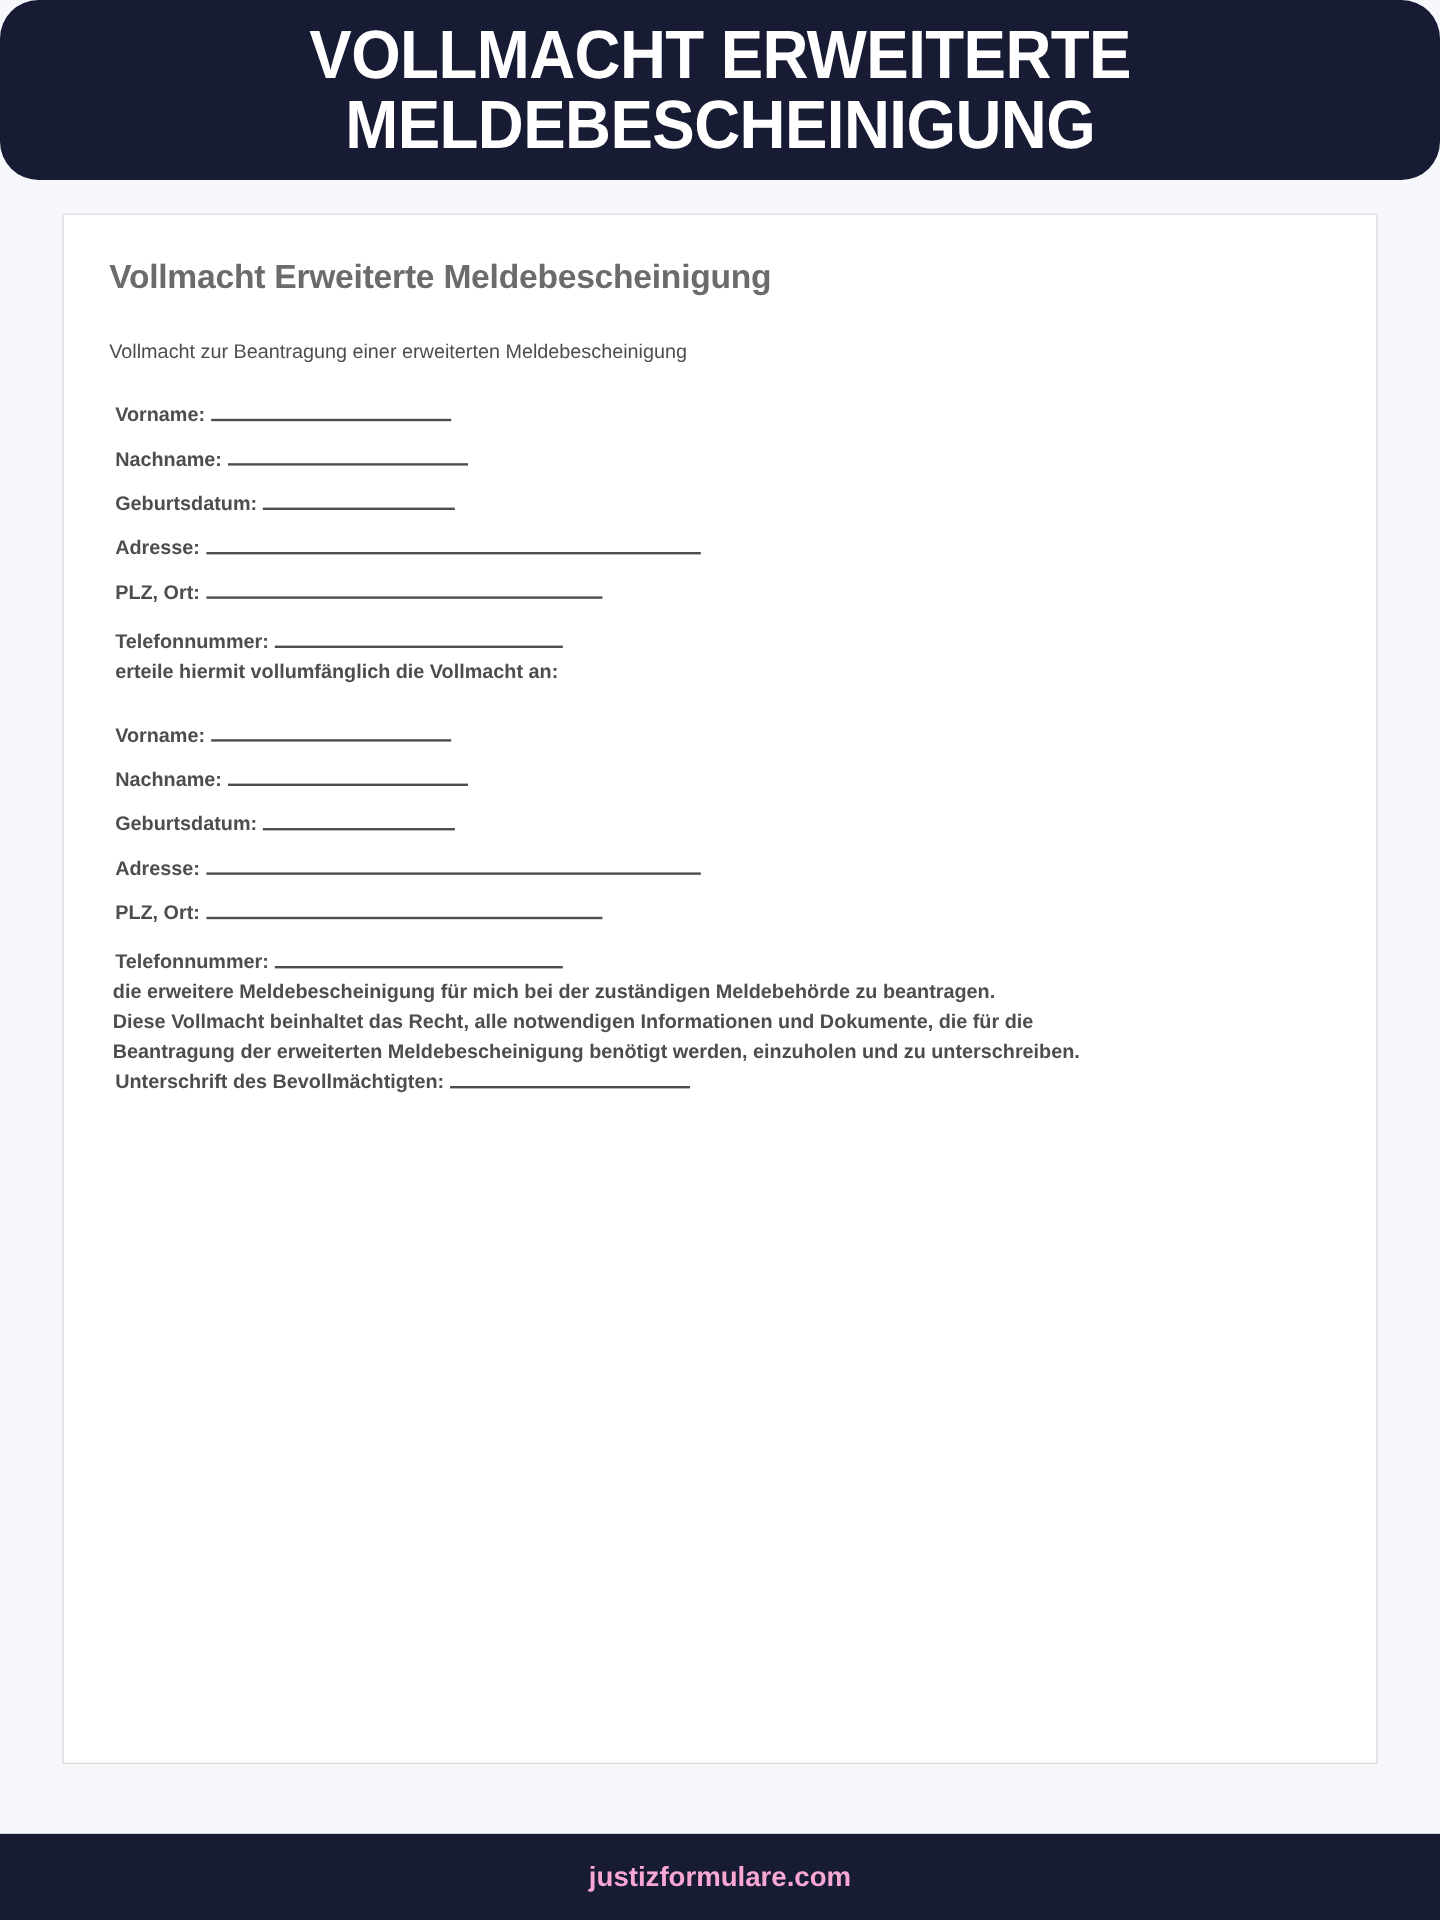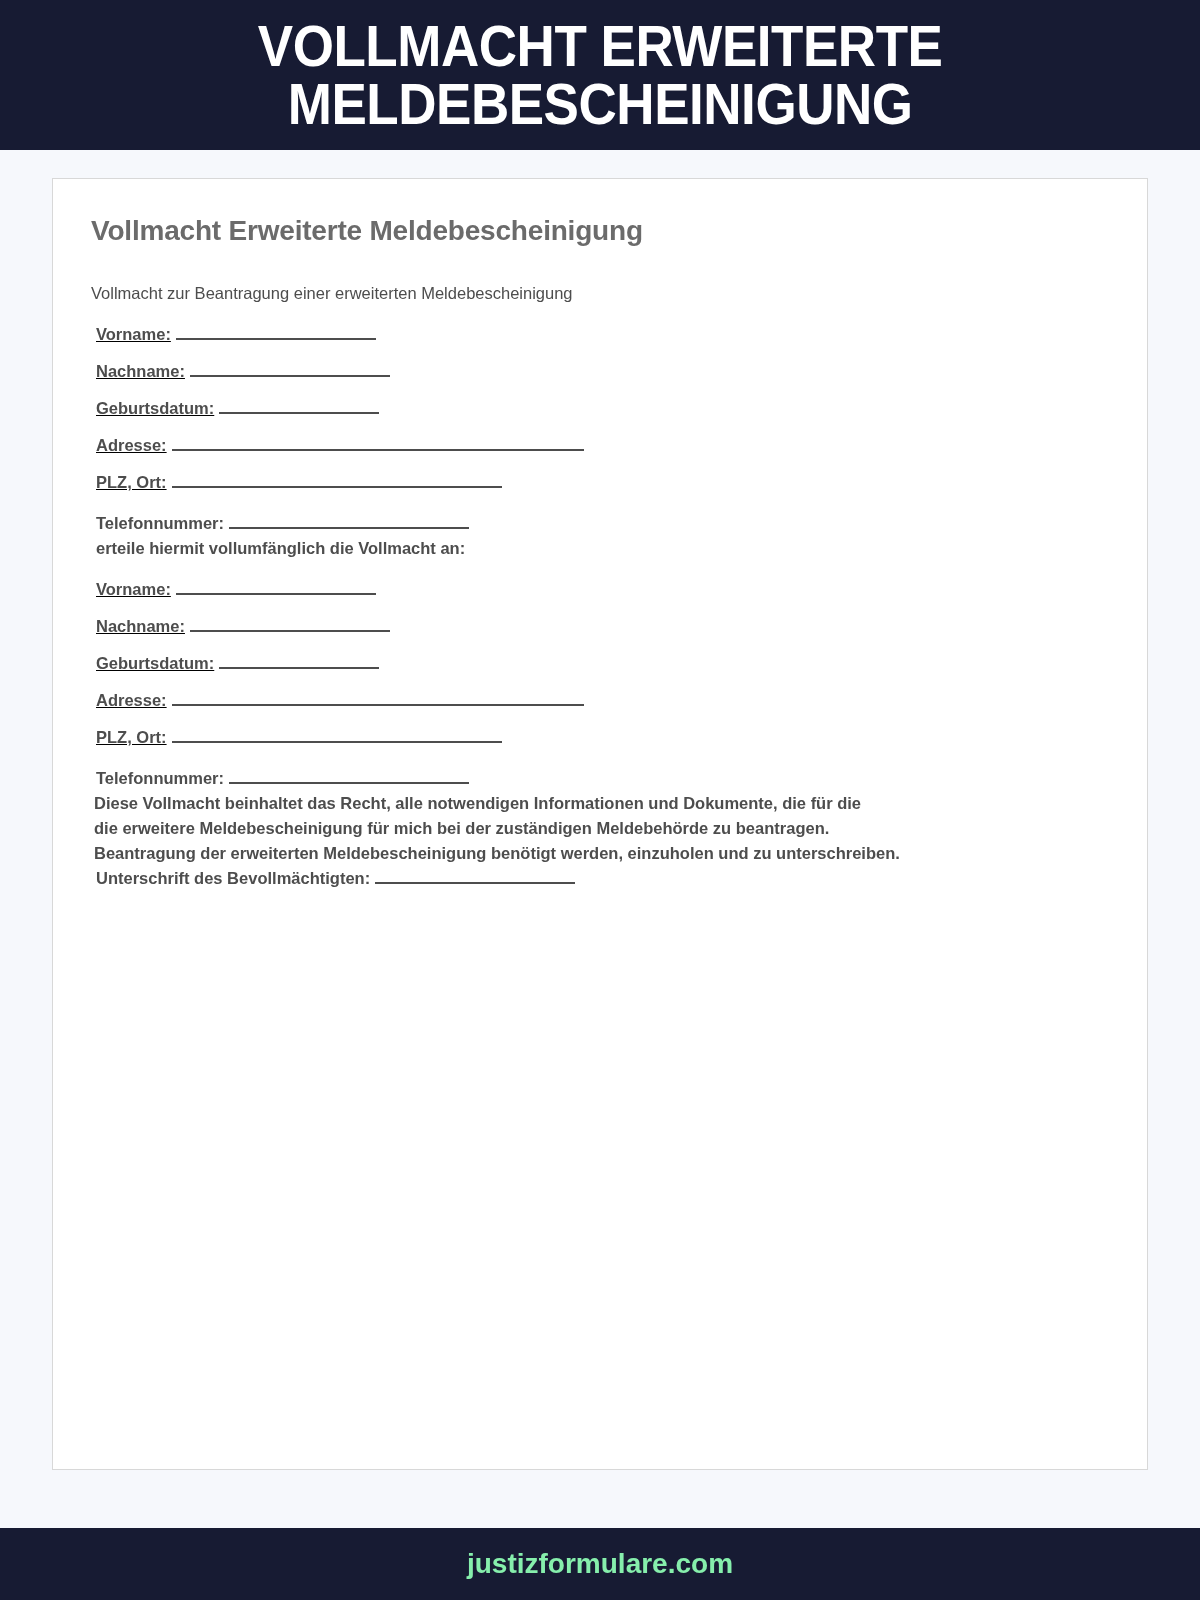--- a/index.html
+++ b/index.html
@@ -17,20 +17,21 @@
   
   .header-bar {
     width: 1200px;
     height: 150px;
     background: #171b33;
     display: flex;
     align-items: center;
     justify-content: center;
     box-sizing: border-box;
     padding: 0 40px;
+    border-radius: 32px;
   }
   .header-title {
     color: #ffffff;
     font-family: "Liberation Sans Narrow", "Liberation Sans", sans-serif;
     font-size: 57px;
     font-weight: bold;
     line-height: 1.02;
     text-align: center;
     letter-spacing: -0.5px;
     transform: scaleX(0.93);
@@ -72,22 +73,21 @@
     font-weight: normal;
     line-height: 25px;
     margin: 0;
     white-space: nowrap;
   }
   .intro-line.indent {
     padding-left: 5px;
   }
 
   .field-block {
-    margin-top: 14px;
-    text-decoration: underline;
+    margin-top: 26px;
   }
   .field-row {
     color: #4d4d4d;
     font-size: 16.5px;
     font-weight: bold;
     height: 37px;
     line-height: 28px;
     padding-left: 5px;
     white-space: nowrap;
   }
@@ -127,22 +127,22 @@
   
   .footer-bar {
     width: 1200px;
     height: 72px;
     background: #171b33;
     display: flex;
     align-items: center;
     justify-content: center;
   }
   .footer-text {
-    color: #86efac;
-    font-size: 28px;
+    color: #f9a8d4;
+    font-size: 23px;
     font-weight: bold;
   }
 </style>
 </head>
 <body>
 
 <div class="header-bar">
   <div class="header-title">VOLLMACHT ERWEITERTE
 MELDEBESCHEINIGUNG</div>
 </div>
@@ -193,22 +193,22 @@
         </div>
         <div class="field-row">
           <span>PLZ, Ort:</span><span class="rule" style="width:330px"></span>
         </div>
       </div>
 
       <div class="tail-line" style="margin-top:6px">
         <span>Telefonnummer:</span><span class="rule" style="width:240px"></span>
       </div>
 
+      <div class="para-line">die erweitere Meldebescheinigung für mich bei der zuständigen Meldebehörde zu beantragen.</div>
       <div class="para-line">Diese Vollmacht beinhaltet das Recht, alle notwendigen Informationen und Dokumente, die für die</div>
-      <div class="para-line">die erweitere Meldebescheinigung für mich bei der zuständigen Meldebehörde zu beantragen.</div>
       <div class="para-line">Beantragung der erweiterten Meldebescheinigung benötigt werden, einzuholen und zu unterschreiben.</div>
 
       <div class="tail-line">
         <span>Unterschrift des Bevollmächtigten:</span><span class="rule" style="width:200px"></span>
       </div>
 
     </div>
   </div>
 </div>
 

